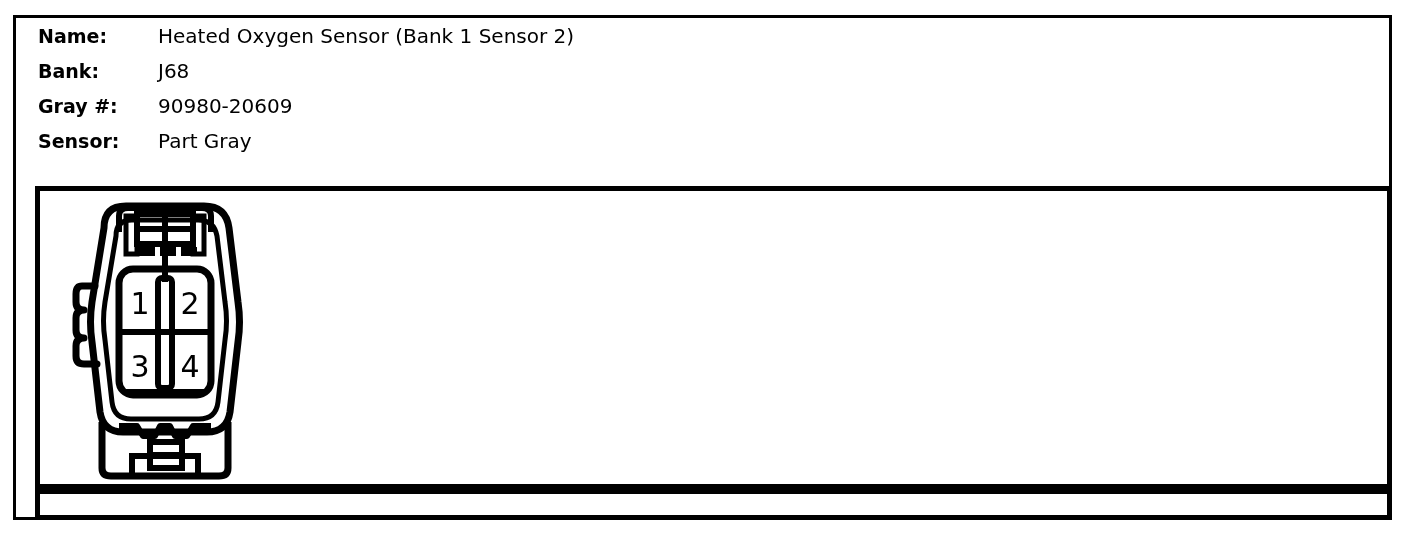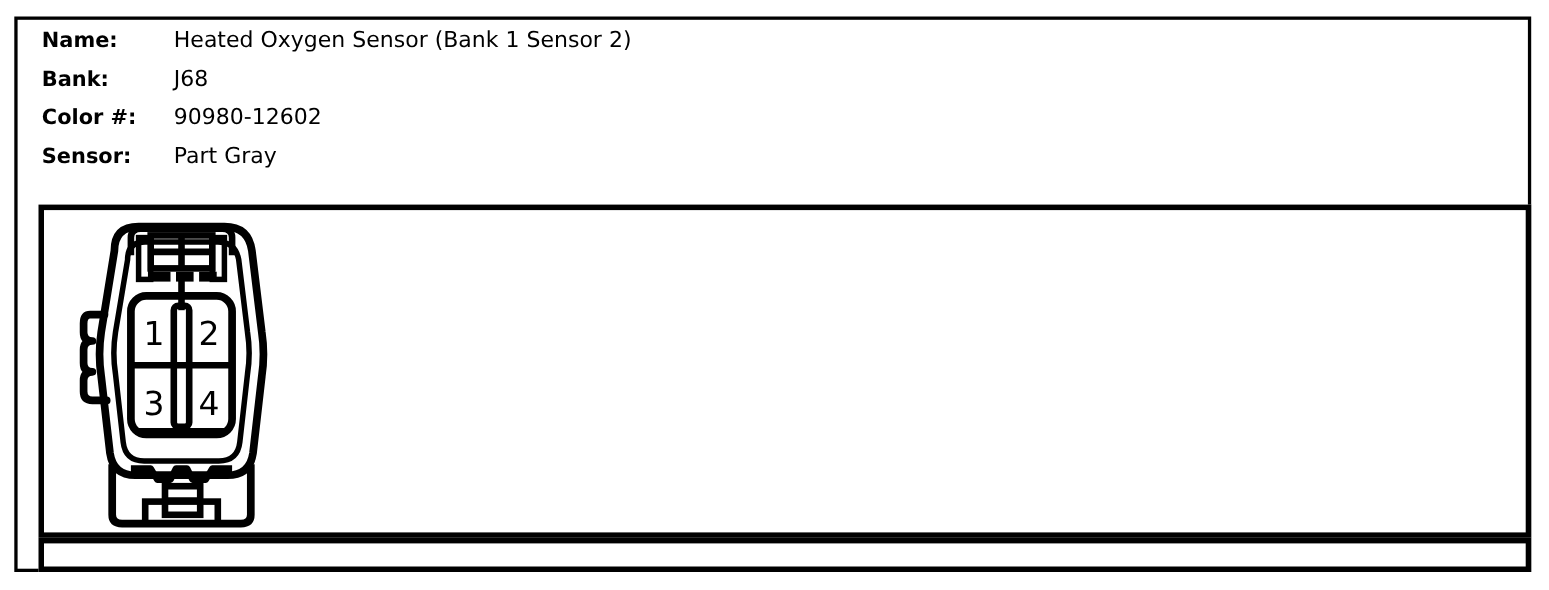--- a/index.html
+++ b/index.html
@@ -99,22 +99,22 @@
       <span class="spec-label">Name:</span>
       <span class="spec-value">Heated Oxygen Sensor (Bank 1 Sensor 2)</span>
     </div>
 
     <div class="spec-row">
       <span class="spec-label">Bank:</span>
       <span class="spec-value">J68</span>
     </div>
 
     <div class="spec-row">
-      <span class="spec-label">Color #:</span>
-      <span class="spec-value">90980-12602</span>
+      <span class="spec-label">Gray #:</span>
+      <span class="spec-value">90980-20609</span>
     </div>
 
     <div class="spec-row">
       <span class="spec-label">Sensor:</span>
       <span class="spec-value">Part Gray</span>
     </div>
 
   </div>
 
   <div id="diagram-box"></div>

